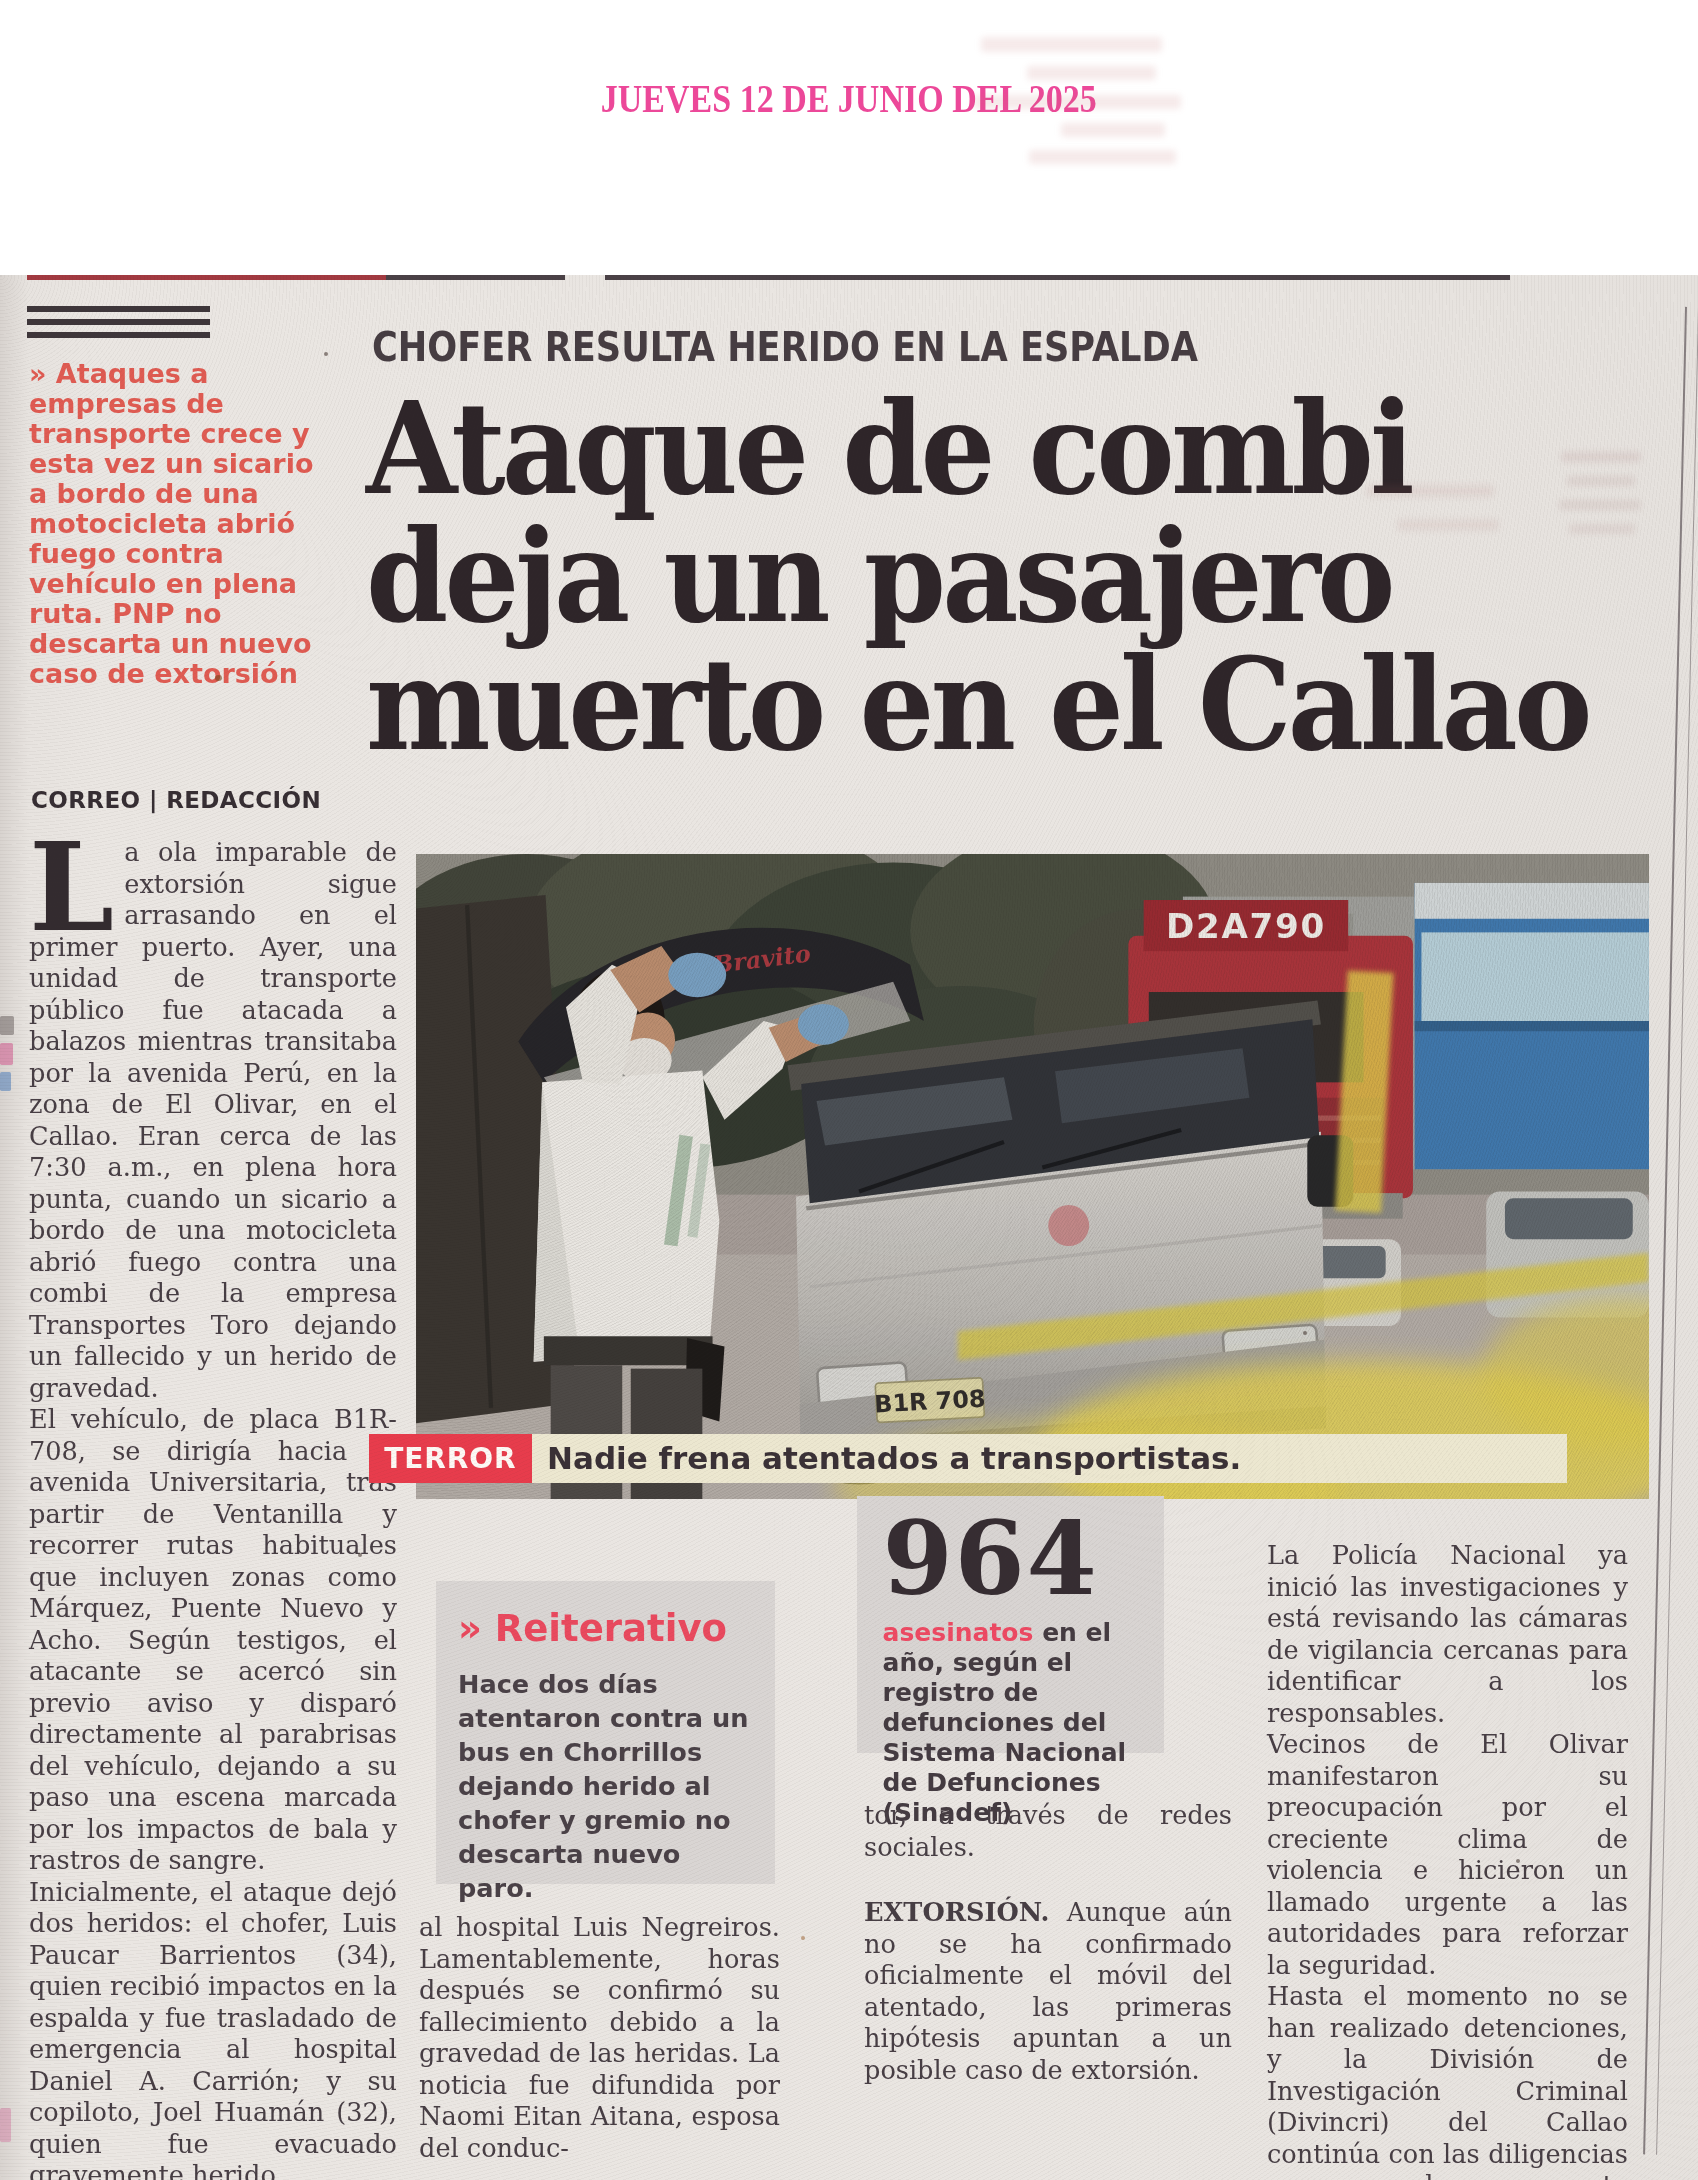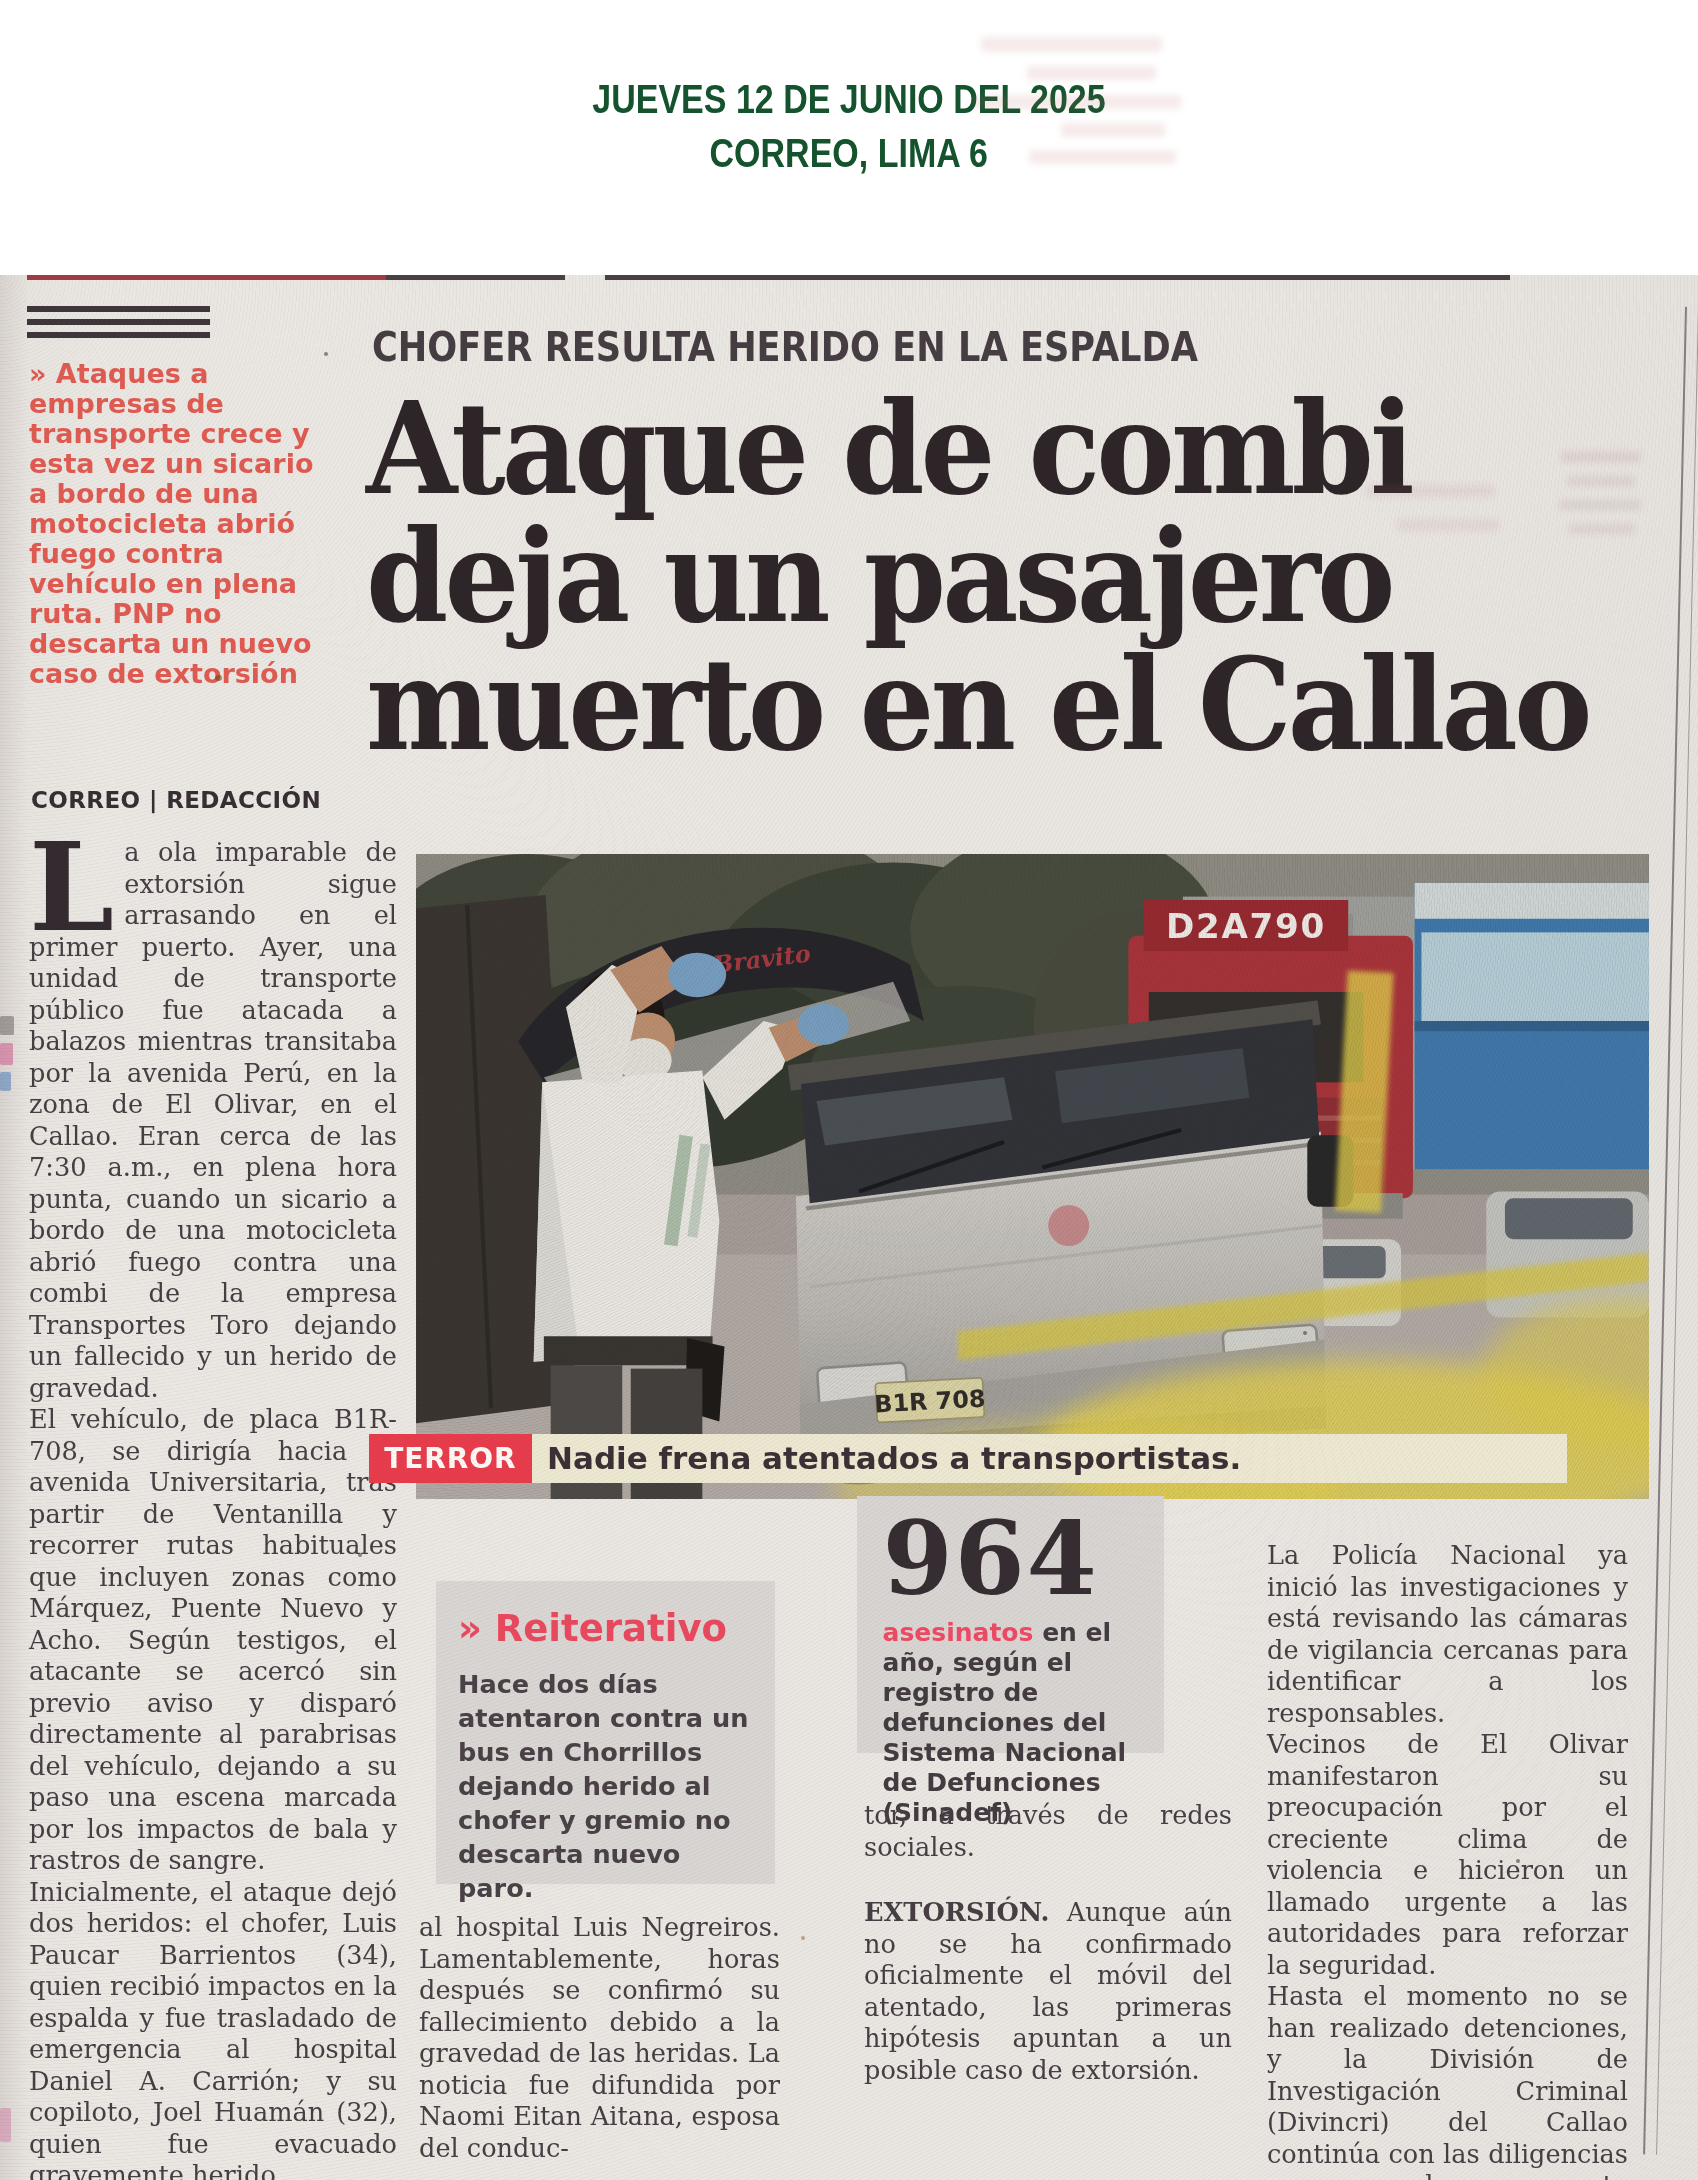--- a/index.html
+++ b/index.html
@@ -1,21 +1,21 @@
 <!DOCTYPE html>
 <html style="font-size:13.6px"><head>
 <meta charset="utf-8">
 <style>
   html,body{margin:0;padding:0;background:#ffffff;}
   .page{position:relative;width:1698px;height:2181px;background:#ffffff;overflow:hidden;
         font-family:"DejaVu Serif",serif;}
 
   
-  .scan-header{position:absolute;top:72px;left:0;width:100%;text-align:center;color:#14532d;
-               font-family:Liberation Sans, sans-serif;font-weight:700;}
+  .scan-header{position:absolute;top:72px;left:0;width:100%;text-align:center;color:#ec4899;
+               font-family:Liberation Serif, serif;font-weight:700;}
   .sh-line{line-height:54px;font-size:40px;letter-spacing:0px;}
   .sh-line span{display:inline-block;transform:scaleX(.85);transform-origin:center;}
 
   
   .ghost{position:absolute;filter:blur(3.4px);border-radius:3.4px;background:rgba(190,108,106,.14);}
 
   
   .clipping{position:absolute;left:0;top:275px;width:1698px;height:1905px;overflow:hidden;
     background:
       linear-gradient(90deg, #d8d3cf 0px, #e7e3df 29px, #eae6e2 102px, #e9e5e1 70%, #e5e1dd 100%),
@@ -109,21 +109,20 @@
   
   .mark{position:absolute;border-radius:1.7px;}
 </style>
 </head>
 <body>
 
 <div class="page">
 
   <div class="scan-header">
     <div class="sh-line"><span>JUEVES 12 DE JUNIO DEL 2025</span></div>
-    <div class="sh-line"><span>CORREO, LIMA 6</span></div>
   </div>
 
   <div class="ghost" style="left:981px;top:37px;width:181px;height:15.3px;"></div>
   <div class="ghost" style="left:1027px;top:66px;width:129px;height:13.6px;"></div>
   <div class="ghost" style="left:973px;top:95px;width:208px;height:13.6px;"></div>
   <div class="ghost" style="left:1061px;top:123px;width:104px;height:13.6px;"></div>
   <div class="ghost" style="left:1029px;top:150px;width:147px;height:13.6px;"></div>
 
   <div class="clipping">
 

